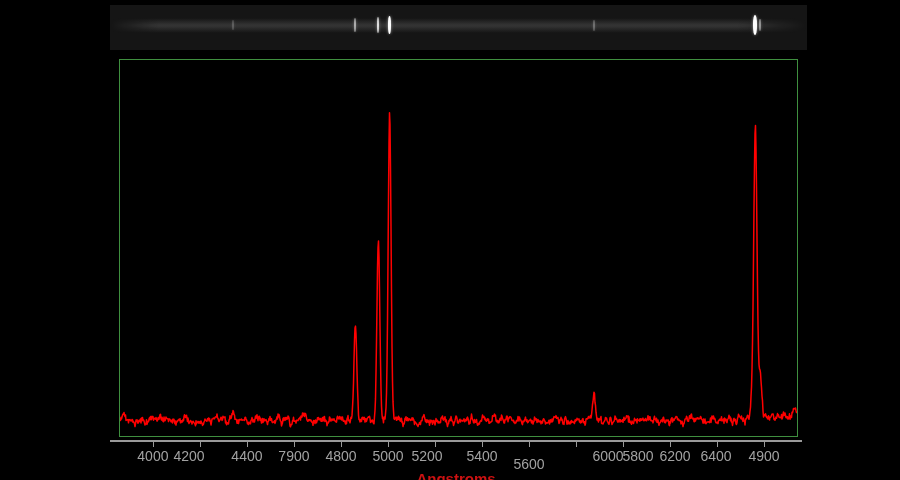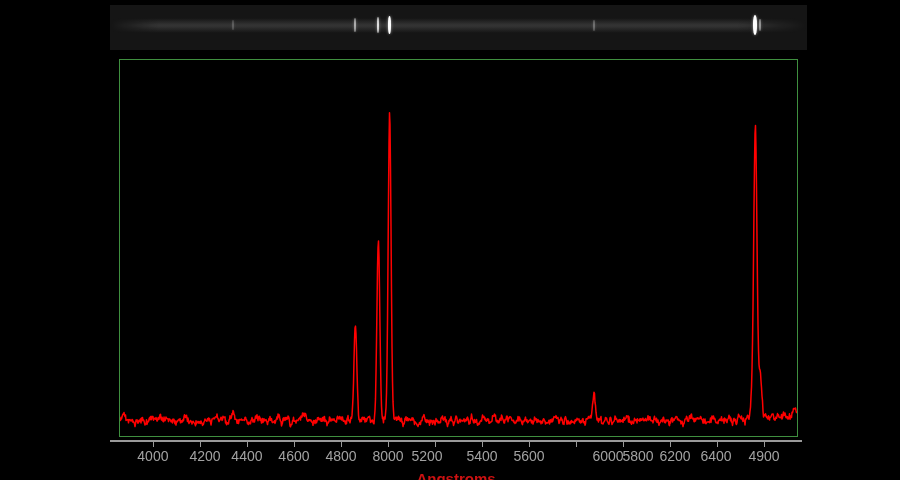--- a/index.html
+++ b/index.html
@@ -96,35 +96,35 @@
     <svg id="plot-svg" width="677" height="376" viewBox="0 0 677 376">
       <path id="trace" fill="none" stroke-width="1.5" stroke-linejoin="round" stroke-linecap="round" d="M0.0 358.9L0.5 360.5L1.0 357.3L1.5 359.1L2.0 357.1L2.5 355.3L3.0 353.9L3.5 354.3L4.0 352.5L4.5 355.1L5.0 356.4L5.5 354.9L6.0 360.5L6.5 360.1L7.0 359.8L7.5 360.0L8.0 359.5L8.5 362.8L9.0 359.8L9.5 360.0L10.0 359.5L10.5 360.4L11.0 361.1L11.5 360.9L12.0 359.4L12.5 359.6L13.0 362.3L13.5 361.5L14.0 362.5L14.5 363.8L15.0 366.6L15.5 363.8L16.0 360.0L16.5 361.5L17.0 359.7L17.5 361.6L18.0 363.2L18.5 361.5L19.0 360.2L19.5 360.2L20.0 361.7L20.5 359.0L21.0 363.0L21.5 358.0L22.0 360.7L22.5 357.4L23.0 360.5L23.5 359.8L24.0 360.8L24.5 363.1L25.0 365.1L25.5 363.5L26.0 364.0L26.5 359.7L27.0 364.4L27.5 362.6L28.0 361.3L28.5 361.8L29.0 359.1L29.5 357.8L30.0 359.8L30.5 356.4L31.0 358.6L31.5 359.6L32.0 356.2L32.5 356.8L33.0 356.6L33.5 360.2L34.0 359.2L34.5 358.3L35.0 358.4L35.5 359.1L36.0 357.5L36.5 359.1L37.0 361.1L37.5 360.6L38.0 358.1L38.5 357.5L39.0 359.3L39.5 357.2L40.0 354.7L40.5 354.2L41.0 358.7L41.5 360.0L42.0 357.2L42.5 358.9L43.0 361.3L43.5 361.7L44.0 357.0L44.5 359.3L45.0 360.8L45.5 359.6L46.0 357.0L46.5 358.0L47.0 358.5L47.5 358.7L48.0 358.7L48.5 361.6L49.0 359.1L49.5 359.0L50.0 359.3L50.5 360.5L51.0 361.7L51.5 361.9L52.0 359.9L52.5 362.9L53.0 359.0L53.5 360.0L54.0 359.3L54.5 362.4L55.0 363.7L55.5 361.0L56.0 365.1L56.5 361.4L57.0 361.1L57.5 361.6L58.0 360.1L58.5 359.8L59.0 359.3L59.5 360.5L60.0 358.7L60.5 362.8L61.0 362.5L61.5 360.8L62.0 362.1L62.5 361.8L63.0 359.5L63.5 360.6L64.0 356.7L64.5 354.7L65.0 355.7L65.5 357.6L66.0 356.3L66.5 355.2L67.0 358.1L67.5 361.6L68.0 358.1L68.5 361.2L69.0 363.5L69.5 362.3L70.0 362.0L70.5 360.4L71.0 361.5L71.5 361.5L72.0 364.0L72.5 362.6L73.0 361.2L73.5 361.8L74.0 362.6L74.5 363.3L75.0 364.2L75.5 365.7L76.0 360.7L76.5 363.9L77.0 362.2L77.5 362.1L78.0 361.3L78.5 363.1L79.0 361.9L79.5 362.9L80.0 361.4L80.5 363.4L81.0 361.1L81.5 362.6L82.0 363.1L82.5 365.4L83.0 364.7L83.5 364.2L84.0 362.0L84.5 361.0L85.0 359.0L85.5 360.3L86.0 360.3L86.5 361.0L87.0 361.2L87.5 358.8L88.0 359.3L88.5 358.0L89.0 360.8L89.5 358.5L90.0 360.6L90.5 361.8L91.0 365.0L91.5 362.2L92.0 358.9L92.5 358.9L93.0 358.6L93.5 358.0L94.0 358.7L94.5 358.8L95.0 357.4L95.5 357.0L96.0 356.8L96.5 357.0L97.0 354.1L97.5 357.9L98.0 358.3L98.5 360.1L99.0 361.6L99.5 360.5L100.0 360.0L100.5 358.6L101.0 357.3L101.5 357.9L102.0 360.4L102.5 359.7L103.0 356.2L103.5 357.3L104.0 357.5L104.5 357.5L105.0 356.8L105.5 363.0L106.0 361.1L106.5 364.7L107.0 364.2L107.5 362.7L108.0 363.0L108.5 364.0L109.0 360.0L109.5 359.7L110.0 355.7L110.5 356.2L111.0 358.6L111.5 357.0L112.0 353.5L112.5 354.5L113.0 350.6L113.5 351.6L114.0 354.4L114.5 355.2L115.0 359.3L115.5 359.3L116.0 359.2L116.5 359.9L117.0 363.2L117.5 363.3L118.0 359.8L118.5 363.6L119.0 361.1L119.5 359.4L120.0 359.5L120.5 359.9L121.0 359.7L121.5 359.0L122.0 360.3L122.5 360.0L123.0 359.9L123.5 359.9L124.0 360.0L124.5 360.4L125.0 357.4L125.5 357.2L126.0 358.8L126.5 359.8L127.0 361.3L127.5 363.8L128.0 362.8L128.5 364.5L129.0 362.1L129.5 363.4L130.0 363.7L130.5 363.8L131.0 360.4L131.5 359.8L132.0 357.6L132.5 359.9L133.0 362.1L133.5 361.3L134.0 359.6L134.5 362.0L135.0 359.0L135.5 356.1L136.0 358.2L136.5 356.7L137.0 354.8L137.5 358.5L138.0 360.7L138.5 357.4L139.0 356.2L139.5 356.5L140.0 360.2L140.5 358.3L141.0 360.2L141.5 363.1L142.0 359.4L142.5 358.5L143.0 362.6L143.5 360.9L144.0 358.7L144.5 360.8L145.0 360.7L145.5 359.9L146.0 359.6L146.5 360.9L147.0 362.3L147.5 364.6L148.0 361.7L148.5 361.2L149.0 358.4L149.5 359.9L150.0 356.4L150.5 360.3L151.0 360.1L151.5 358.6L152.0 361.9L152.5 362.7L153.0 362.3L153.5 361.9L154.0 362.1L154.5 360.8L155.0 363.4L155.5 361.7L156.0 359.7L156.5 359.1L157.0 356.8L157.5 359.0L158.0 354.0L158.5 357.1L159.0 354.4L159.5 356.3L160.0 359.5L160.5 361.0L161.0 361.4L161.5 366.0L162.0 364.3L162.5 362.9L163.0 358.5L163.5 357.9L164.0 360.6L164.5 358.6L165.0 357.5L165.5 360.1L166.0 357.7L166.5 357.5L167.0 359.2L167.5 358.9L168.0 356.1L168.5 356.6L169.0 358.1L169.5 361.5L170.0 366.1L170.5 366.8L171.0 364.6L171.5 364.8L172.0 364.0L172.5 360.8L173.0 360.6L173.5 357.3L174.0 361.2L174.5 361.2L175.0 361.4L175.5 361.0L176.0 363.0L176.5 360.3L177.0 360.3L177.5 360.4L178.0 360.7L178.5 359.3L179.0 358.5L179.5 358.6L180.0 357.2L180.5 360.1L181.0 356.1L181.5 357.3L182.0 357.1L182.5 353.1L183.0 355.7L183.5 354.1L184.0 353.1L184.5 356.4L185.0 353.5L185.5 353.6L186.0 354.9L186.5 358.0L187.0 360.0L187.5 361.0L188.0 361.3L188.5 359.8L189.0 360.0L189.5 359.6L190.0 360.8L190.5 359.8L191.0 360.1L191.5 361.5L192.0 362.3L192.5 362.4L193.0 365.3L193.5 360.5L194.0 360.9L194.5 360.7L195.0 363.6L195.5 359.9L196.0 362.2L196.5 362.7L197.0 361.1L197.5 357.7L198.0 359.8L198.5 357.5L199.0 359.2L199.5 359.7L200.0 358.7L200.5 358.5L201.0 361.2L201.5 359.1L202.0 361.3L202.5 357.4L203.0 358.8L203.5 360.8L204.0 356.7L204.5 356.6L205.0 361.6L205.5 360.0L206.0 360.6L206.5 361.5L207.0 365.7L207.5 363.4L208.0 363.4L208.5 361.5L209.0 361.8L209.5 356.9L210.0 357.9L210.5 360.2L211.0 361.1L211.5 359.6L212.0 358.9L212.5 360.0L213.0 360.4L213.5 359.3L214.0 358.8L214.5 360.1L215.0 360.9L215.5 361.7L216.0 361.4L216.5 362.1L217.0 357.9L217.5 356.3L218.0 358.6L218.5 357.5L219.0 359.1L219.5 356.5L220.0 357.6L220.5 359.0L221.0 357.0L221.5 359.9L222.0 359.6L222.5 357.0L223.0 360.4L223.5 361.3L224.0 360.3L224.5 361.8L225.0 361.9L225.5 363.9L226.0 360.7L226.5 363.7L227.0 358.9L227.5 357.8L228.0 355.6L228.5 360.8L229.0 359.8L229.5 361.0L230.0 362.8L230.5 360.1L231.0 357.2L231.5 358.3L232.0 355.4L232.5 347.2L233.0 337.6L233.5 323.3L234.0 300.1L234.5 280.2L235.0 267.9L235.5 266.1L236.0 273.8L236.5 289.2L237.0 310.9L237.5 328.2L238.0 340.9L238.5 355.1L239.0 359.6L239.5 359.4L240.0 361.9L240.5 360.7L241.0 359.3L241.5 361.4L242.0 357.7L242.5 357.3L243.0 358.1L243.5 359.4L244.0 357.3L244.5 357.8L245.0 362.1L245.5 358.9L246.0 358.7L246.5 361.4L247.0 359.4L247.5 358.1L248.0 357.4L248.5 356.8L249.0 357.3L249.5 356.2L250.0 358.4L250.5 362.4L251.0 361.5L251.5 360.4L252.0 361.8L252.5 360.0L253.0 361.2L253.5 363.4L254.0 363.8L254.5 356.5L255.0 350.4L255.5 338.9L256.0 312.5L256.5 281.4L257.0 246.5L257.5 208.0L258.0 187.5L258.5 181.0L259.0 197.0L259.5 228.7L260.0 267.3L260.5 300.7L261.0 328.4L261.5 346.1L262.0 354.6L262.5 358.6L263.0 358.6L263.5 362.8L264.0 356.9L264.5 358.7L265.0 359.0L265.5 353.8L266.0 347.7L266.5 333.5L267.0 304.8L267.5 260.7L268.0 199.4L268.5 138.5L269.0 82.5L269.5 52.8L270.0 64.3L270.5 108.3L271.0 166.5L271.5 232.1L272.0 286.0L272.5 320.9L273.0 341.9L273.5 350.9L274.0 358.6L274.5 359.4L275.0 358.1L275.5 358.3L276.0 357.1L276.5 360.3L277.0 357.3L277.5 358.4L278.0 359.6L278.5 356.3L279.0 359.3L279.5 357.5L280.0 360.9L280.5 361.1L281.0 358.9L281.5 358.3L282.0 362.6L282.5 361.8L283.0 366.5L283.5 363.7L284.0 364.1L284.5 362.4L285.0 358.4L285.5 358.0L286.0 356.8L286.5 360.5L287.0 358.9L287.5 357.7L288.0 360.8L288.5 360.3L289.0 358.7L289.5 359.5L290.0 359.1L290.5 360.4L291.0 359.7L291.5 359.9L292.0 357.8L292.5 360.0L293.0 358.0L293.5 359.4L294.0 360.6L294.5 364.4L295.0 361.7L295.5 362.7L296.0 362.9L296.5 363.6L297.0 365.0L297.5 365.2L298.0 366.6L298.5 364.6L299.0 364.4L299.5 362.5L300.0 362.8L300.5 364.5L301.0 361.0L301.5 360.5L302.0 360.7L302.5 357.1L303.0 357.1L303.5 355.8L304.0 354.6L304.5 357.3L305.0 359.2L305.5 361.5L306.0 359.8L306.5 362.6L307.0 359.9L307.5 361.9L308.0 360.1L308.5 362.3L309.0 361.5L309.5 365.2L310.0 360.0L310.5 362.7L311.0 360.6L311.5 360.6L312.0 360.6L312.5 364.3L313.0 362.7L313.5 360.5L314.0 360.5L314.5 362.8L315.0 364.9L315.5 362.5L316.0 358.6L316.5 361.3L317.0 360.4L317.5 360.2L318.0 362.8L318.5 361.7L319.0 363.0L319.5 362.2L320.0 361.7L320.5 362.7L321.0 358.1L321.5 357.4L322.0 357.9L322.5 355.9L323.0 359.7L323.5 360.1L324.0 359.5L324.5 357.9L325.0 356.7L325.5 361.7L326.0 359.4L326.5 360.8L327.0 364.0L327.5 366.5L328.0 364.1L328.5 363.9L329.0 360.4L329.5 361.0L330.0 359.0L330.5 360.5L331.0 356.6L331.5 359.0L332.0 360.9L332.5 361.5L333.0 362.1L333.5 365.5L334.0 363.9L334.5 362.2L335.0 360.7L335.5 358.1L336.0 355.9L336.5 356.6L337.0 358.5L337.5 362.4L338.0 363.0L338.5 363.1L339.0 361.1L339.5 359.8L340.0 359.2L340.5 361.9L341.0 360.4L341.5 360.2L342.0 360.3L342.5 361.1L343.0 360.4L343.5 360.6L344.0 358.8L344.5 361.7L345.0 361.6L345.5 359.8L346.0 359.5L346.5 360.6L347.0 357.9L347.5 357.1L348.0 358.4L348.5 361.0L349.0 364.2L349.5 363.3L350.0 363.3L350.5 359.5L351.0 358.3L351.5 354.1L352.0 357.1L352.5 359.9L353.0 360.2L353.5 362.6L354.0 363.0L354.5 359.5L355.0 361.5L355.5 362.3L356.0 361.6L356.5 359.4L357.0 362.9L357.5 365.2L358.0 364.8L358.5 363.3L359.0 364.4L359.5 363.5L360.0 361.7L360.5 361.0L361.0 360.4L361.5 361.1L362.0 358.2L362.5 355.0L363.0 357.2L363.5 357.2L364.0 356.4L364.5 359.0L365.0 358.0L365.5 360.5L366.0 360.6L366.5 361.1L367.0 359.3L367.5 358.8L368.0 360.6L368.5 359.1L369.0 363.2L369.5 363.3L370.0 362.1L370.5 362.5L371.0 362.0L371.5 361.5L372.0 361.2L372.5 355.8L373.0 356.4L373.5 356.1L374.0 355.4L374.5 354.1L375.0 356.3L375.5 355.2L376.0 360.5L376.5 361.7L377.0 360.2L377.5 361.2L378.0 362.7L378.5 361.0L379.0 362.7L379.5 360.3L380.0 358.4L380.5 358.1L381.0 360.4L381.5 355.1L382.0 356.0L382.5 358.4L383.0 359.5L383.5 361.0L384.0 363.0L384.5 363.1L385.0 359.5L385.5 359.5L386.0 359.8L386.5 356.6L387.0 356.0L387.5 357.3L388.0 361.7L388.5 358.3L389.0 358.6L389.5 356.9L390.0 356.7L390.5 357.0L391.0 357.4L391.5 359.1L392.0 360.4L392.5 360.7L393.0 360.5L393.5 360.2L394.0 362.5L394.5 362.0L395.0 363.5L395.5 362.4L396.0 362.6L396.5 360.4L397.0 361.3L397.5 360.2L398.0 356.5L398.5 358.2L399.0 361.0L399.5 357.1L400.0 359.0L400.5 359.5L401.0 360.6L401.5 361.7L402.0 363.9L402.5 364.6L403.0 361.1L403.5 361.9L404.0 361.6L404.5 360.0L405.0 358.7L405.5 357.1L406.0 360.5L406.5 361.2L407.0 359.8L407.5 362.7L408.0 362.3L408.5 361.5L409.0 360.6L409.5 360.6L410.0 360.2L410.5 359.2L411.0 360.9L411.5 362.9L412.0 360.5L412.5 361.4L413.0 364.1L413.5 361.8L414.0 361.5L414.5 357.0L415.0 358.0L415.5 359.9L416.0 358.8L416.5 359.0L417.0 362.4L417.5 361.7L418.0 359.6L418.5 361.0L419.0 362.0L419.5 361.7L420.0 360.9L420.5 361.2L421.0 363.8L421.5 361.7L422.0 361.3L422.5 363.0L423.0 360.0L423.5 358.8L424.0 359.2L424.5 360.8L425.0 361.2L425.5 364.1L426.0 362.4L426.5 363.2L427.0 362.7L427.5 363.0L428.0 362.8L428.5 361.6L429.0 360.2L429.5 364.0L430.0 362.1L430.5 359.7L431.0 362.0L431.5 361.8L432.0 359.1L432.5 361.8L433.0 360.2L433.5 358.3L434.0 356.6L434.5 356.9L435.0 357.2L435.5 357.2L436.0 355.6L436.5 358.3L437.0 357.4L437.5 358.3L438.0 357.5L438.5 360.5L439.0 363.5L439.5 362.4L440.0 359.5L440.5 359.8L441.0 357.3L441.5 360.1L442.0 359.1L442.5 361.4L443.0 364.0L443.5 363.7L444.0 364.4L444.5 359.3L445.0 357.7L445.5 356.6L446.0 358.4L446.5 361.2L447.0 364.2L447.5 362.6L448.0 360.6L448.5 363.8L449.0 362.3L449.5 363.4L450.0 364.0L450.5 361.4L451.0 363.0L451.5 360.5L452.0 362.3L452.5 362.1L453.0 361.6L453.5 362.5L454.0 362.9L454.5 363.4L455.0 360.0L455.5 361.4L456.0 359.6L456.5 360.4L457.0 358.3L457.5 359.6L458.0 359.7L458.5 359.3L459.0 358.9L459.5 362.0L460.0 360.8L460.5 362.9L461.0 361.1L461.5 362.5L462.0 360.4L462.5 359.0L463.0 358.6L463.5 362.8L464.0 361.6L464.5 361.8L465.0 365.2L465.5 363.7L466.0 359.1L466.5 358.7L467.0 359.1L467.5 359.1L468.0 357.7L468.5 356.5L469.0 358.1L469.5 357.7L470.0 357.0L470.5 355.5L471.0 358.0L471.5 354.9L472.0 350.2L472.5 344.5L473.0 341.7L473.5 336.7L474.0 332.2L474.5 333.6L475.0 342.5L475.5 345.3L476.0 352.2L476.5 356.0L477.0 359.9L477.5 358.3L478.0 360.5L478.5 362.0L479.0 358.4L479.5 360.0L480.0 359.4L480.5 358.3L481.0 356.5L481.5 363.1L482.0 363.6L482.5 363.3L483.0 363.9L483.5 362.8L484.0 361.7L484.5 361.1L485.0 360.1L485.5 357.5L486.0 358.6L486.5 358.0L487.0 360.2L487.5 361.6L488.0 362.3L488.5 363.8L489.0 364.2L489.5 361.8L490.0 357.7L490.5 357.2L491.0 358.6L491.5 361.9L492.0 364.5L492.5 363.2L493.0 362.5L493.5 361.6L494.0 361.4L494.5 359.7L495.0 356.0L495.5 357.0L496.0 359.3L496.5 358.8L497.0 359.9L497.5 361.6L498.0 362.2L498.5 361.2L499.0 359.8L499.5 359.6L500.0 362.0L500.5 359.7L501.0 361.6L501.5 361.4L502.0 361.2L502.5 359.7L503.0 362.3L503.5 359.3L504.0 357.3L504.5 360.2L505.0 359.4L505.5 358.5L506.0 358.1L506.5 355.8L507.0 356.7L507.5 356.9L508.0 355.7L508.5 361.9L509.0 356.8L509.5 362.3L510.0 361.0L510.5 362.8L511.0 362.7L511.5 364.3L512.0 361.0L512.5 362.6L513.0 362.8L513.5 363.5L514.0 361.1L514.5 358.3L515.0 360.4L515.5 360.4L516.0 359.5L516.5 360.9L517.0 362.9L517.5 358.7L518.0 360.2L518.5 360.4L519.0 360.3L519.5 361.1L520.0 358.7L520.5 360.7L521.0 358.7L521.5 360.3L522.0 359.4L522.5 359.3L523.0 358.1L523.5 360.6L524.0 360.8L524.5 359.6L525.0 360.5L525.5 358.4L526.0 360.1L526.5 360.8L527.0 359.9L527.5 358.2L528.0 355.7L528.5 360.0L529.0 359.4L529.5 357.0L530.0 356.7L530.5 360.2L531.0 360.7L531.5 360.3L532.0 361.1L532.5 360.9L533.0 362.9L533.5 361.2L534.0 358.1L534.5 356.3L535.0 359.2L535.5 358.7L536.0 360.9L536.5 358.3L537.0 362.3L537.5 360.5L538.0 360.0L538.5 363.3L539.0 365.3L539.5 363.0L540.0 363.0L540.5 361.8L541.0 360.3L541.5 360.9L542.0 359.6L542.5 361.8L543.0 357.9L543.5 357.2L544.0 359.4L544.5 362.4L545.0 361.4L545.5 362.8L546.0 360.1L546.5 360.0L547.0 361.0L547.5 360.5L548.0 359.9L548.5 360.8L549.0 364.8L549.5 365.7L550.0 361.4L550.5 363.0L551.0 359.1L551.5 358.7L552.0 357.7L552.5 362.0L553.0 359.5L553.5 359.0L554.0 360.4L554.5 359.1L555.0 358.5L555.5 357.8L556.0 356.5L556.5 356.7L557.0 356.9L557.5 359.7L558.0 359.7L558.5 359.1L559.0 360.4L559.5 360.2L560.0 360.9L560.5 360.7L561.0 364.0L561.5 363.0L562.0 361.3L562.5 363.2L563.0 366.6L563.5 363.8L564.0 363.7L564.5 361.3L565.0 359.3L565.5 358.7L566.0 358.8L566.5 356.3L567.0 357.1L567.5 361.0L568.0 360.9L568.5 361.3L569.0 358.7L569.5 355.8L570.0 357.1L570.5 358.4L571.0 354.6L571.5 354.1L572.0 358.1L572.5 358.5L573.0 359.1L573.5 358.2L574.0 361.6L574.5 361.7L575.0 358.5L575.5 360.9L576.0 358.5L576.5 358.3L577.0 358.9L577.5 357.8L578.0 357.8L578.5 359.0L579.0 358.7L579.5 358.5L580.0 358.7L580.5 356.4L581.0 357.1L581.5 358.9L582.0 359.6L582.5 360.3L583.0 363.1L583.5 359.0L584.0 363.0L584.5 360.3L585.0 359.0L585.5 363.1L586.0 363.7L586.5 362.9L587.0 361.9L587.5 361.9L588.0 362.1L588.5 361.8L589.0 361.8L589.5 362.6L590.0 361.3L590.5 358.0L591.0 362.5L591.5 358.6L592.0 356.0L592.5 357.8L593.0 358.8L593.5 356.1L594.0 358.9L594.5 358.1L595.0 359.0L595.5 361.4L596.0 362.8L596.5 362.9L597.0 362.2L597.5 362.5L598.0 363.6L598.5 360.7L599.0 360.5L599.5 359.3L600.0 360.3L600.5 359.0L601.0 360.4L601.5 356.7L602.0 361.0L602.5 360.2L603.0 359.8L603.5 359.0L604.0 363.2L604.5 358.0L605.0 359.8L605.5 360.6L606.0 359.1L606.5 361.9L607.0 362.7L607.5 359.6L608.0 358.8L608.5 357.9L609.0 355.2L609.5 358.1L610.0 356.8L610.5 360.7L611.0 358.3L611.5 362.1L612.0 362.1L612.5 365.4L613.0 362.5L613.5 359.0L614.0 358.4L614.5 360.8L615.0 359.2L615.5 360.0L616.0 363.8L616.5 364.4L617.0 362.7L617.5 358.4L618.0 357.3L618.5 354.2L619.0 355.7L619.5 356.1L620.0 357.2L620.5 357.5L621.0 358.7L621.5 356.1L622.0 358.9L622.5 360.0L623.0 361.4L623.5 358.1L624.0 361.0L624.5 360.9L625.0 364.9L625.5 359.7L626.0 358.4L626.5 358.6L627.0 357.0L627.5 355.3L628.0 355.6L628.5 357.7L629.0 359.2L629.5 355.9L630.0 351.1L630.5 347.1L631.0 336.4L631.5 327.3L632.0 309.1L632.5 282.2L633.0 247.9L633.5 198.0L634.0 147.4L634.5 104.9L635.0 73.2L635.5 65.6L636.0 88.8L636.5 128.0L637.0 178.4L637.5 224.4L638.0 264.8L638.5 290.1L639.0 304.6L639.5 308.9L640.0 309.8L640.5 312.8L641.0 321.0L641.5 327.5L642.0 336.0L642.5 340.6L643.0 350.9L643.5 357.0L644.0 354.8L644.5 354.6L645.0 355.7L645.5 353.8L646.0 355.5L646.5 357.3L647.0 356.9L647.5 358.7L648.0 359.0L648.5 355.7L649.0 356.9L649.5 360.0L650.0 357.4L650.5 357.3L651.0 356.6L651.5 355.2L652.0 354.1L652.5 354.3L653.0 353.9L653.5 355.9L654.0 359.5L654.5 358.6L655.0 360.2L655.5 358.6L656.0 357.0L656.5 358.3L657.0 356.2L657.5 353.6L658.0 355.7L658.5 354.8L659.0 357.2L659.5 357.6L660.0 357.4L660.5 357.6L661.0 357.8L661.5 354.6L662.0 359.1L662.5 357.7L663.0 354.4L663.5 351.9L664.0 355.4L664.5 354.9L665.0 353.0L665.5 355.5L666.0 357.5L666.5 356.5L667.0 358.1L667.5 356.7L668.0 359.2L668.5 357.2L669.0 357.9L669.5 353.7L670.0 359.3L670.5 355.9L671.0 357.5L671.5 357.6L672.0 352.3L672.5 352.8L673.0 350.9L673.5 348.4L674.0 348.5L674.5 348.4L675.0 349.2L675.5 348.0L676.0 350.5L676.5 352.6L677.0 352.2" stroke="#ff0000"></path>
     </svg>
   </div>
 
   <div class="axis-line"></div>
   <div id="ticks">
       <div class="tick-mark" style="left: 152.91px;"></div>
       <div class="tick-label" style="left: 152.91px;">4000</div>
       <div class="tick-mark" style="left: 199.924px;"></div>
-      <div class="tick-label" style="left: 205px; text-align: center;">4200</div>
+      <div class="tick-label" style="left: 189px; text-align: center;">4200</div>
       <div class="tick-mark" style="left: 246.938px;"></div>
       <div class="tick-label" style="left: 246.938px;">4400</div>
       <div class="tick-mark" style="left: 293.951px;"></div>
-      <div class="tick-label" style="left: 293.951px;">4600</div>
+      <div class="tick-label" style="left: 293.951px;">7900</div>
       <div class="tick-mark" style="left: 340.965px;"></div>
       <div class="tick-label" style="left: 340.965px;">4800</div>
       <div class="tick-mark" style="left: 387.979px;"></div>
-      <div class="tick-label" style="left: 387.979px;">8000</div>
+      <div class="tick-label" style="left: 387.979px;">5000</div>
       <div class="tick-mark" style="left: 434.993px;"></div>
       <div class="tick-label" style="left: 411px; padding-left: 32px;">5200</div>
       <div class="tick-mark" style="left: 482.007px;"></div>
       <div class="tick-label" style="left: 482.007px;">5400</div>
       <div class="tick-mark" style="left: 529.021px;"></div>
-      <div class="tick-label" style="left: 529.021px;">5600</div>
+      <div class="tick-label" style="left: 529.021px; margin-top: 8px;">5600</div>
       <div class="tick-mark" style="left: 576.035px;"></div>
       <div class="tick-label" style="left: 602px; margin-left: 36px;">5800</div>
       <div class="tick-mark" style="left: 623.049px;"></div>
       <div class="tick-label" style="left: 608px;">6000</div>
       <div class="tick-mark" style="left: 670.062px;"></div>
       <div class="tick-label" style="left: 675px;">6200</div>
       <div class="tick-mark" style="left: 717.076px;"></div>
       <div class="tick-label" style="left: 716px;">6400</div>
       <div class="tick-mark" style="left: 764.09px;"></div>
       <div class="tick-label" style="left: 764.09px;">4900</div>

